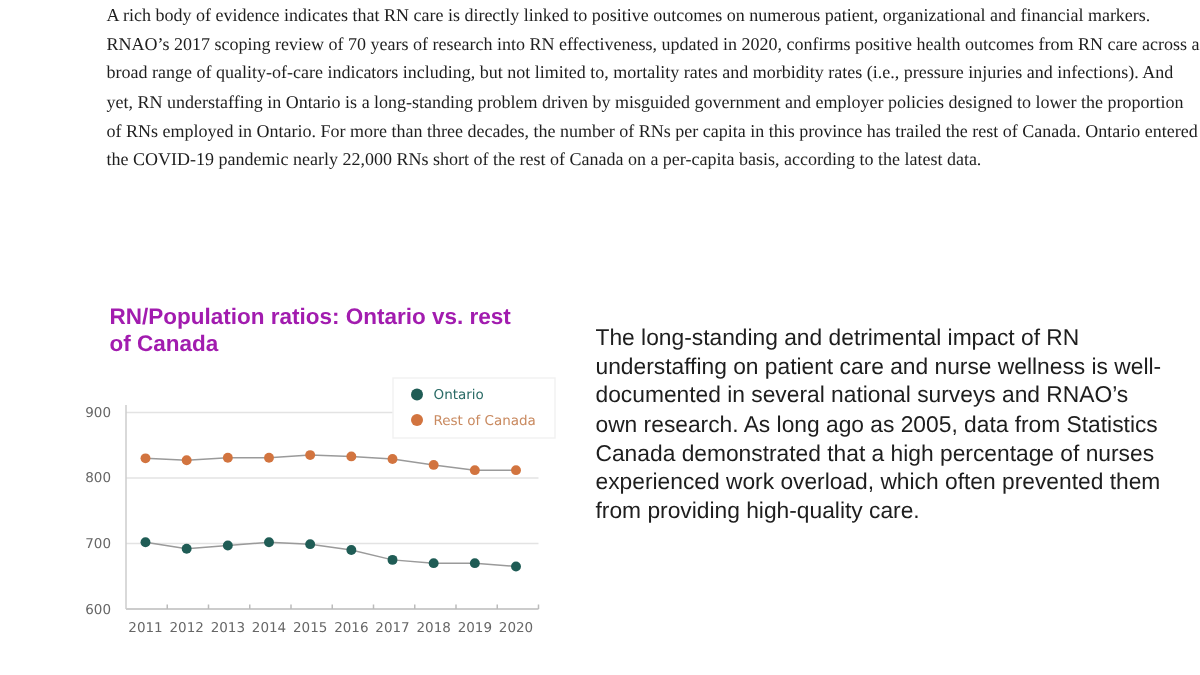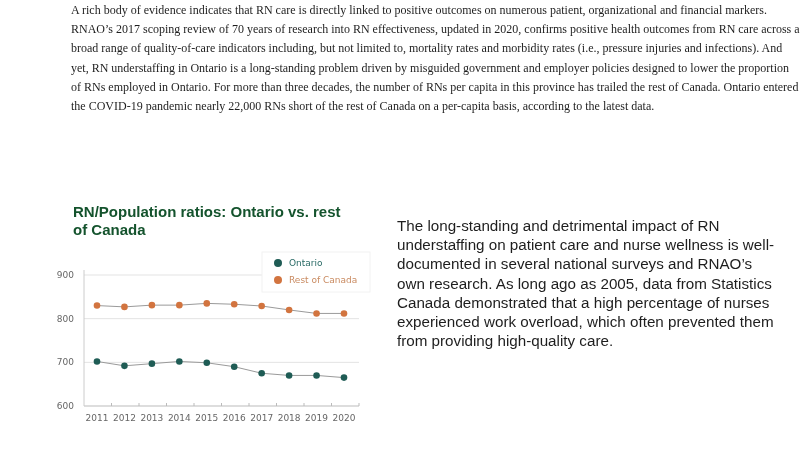--- a/index.html
+++ b/index.html
@@ -1,20 +1,20 @@
 <!DOCTYPE html>
 <html><head>
 <meta charset="utf-8">
 <style>
   html, body { margin:0; padding:0; }
   body { width:800px; height:450px; background:#ffffff; position:relative; overflow:hidden;
          font-family:"Liberation Sans", sans-serif; color:#1e1e1e; }
   .intro { position:absolute; left:71px; top:1px; width:730px; font-size:12px; line-height:19.2px;font-family:Liberation Serif, serif; }
   .intro p { margin:0; }
-  .chart-title { position:absolute; left:73px; top:203px; width:280px; font-size:15px; font-weight:bold; line-height:18px; color:#14532d; }
+  .chart-title { position:absolute; left:73px; top:203px; width:280px; font-size:15px; font-weight:bold; line-height:18px; color:#a21caf; }
   .chart { position:absolute; left:0; top:240px; width:390px; height:210px; }
   .right { position:absolute; left:397px; top:205px; width:380px; font-size:15.2px; line-height:19.2px; }
   .right p { margin:11px 0 10px 0; }
   .tick-label { font-family:"DejaVu Sans", sans-serif; font-size:9px; fill:#666; }
   .legend-text { font-family:"DejaVu Sans", sans-serif; font-size:9px; }
 </style>
 </head>
 <body>
 
 <div class="intro">

